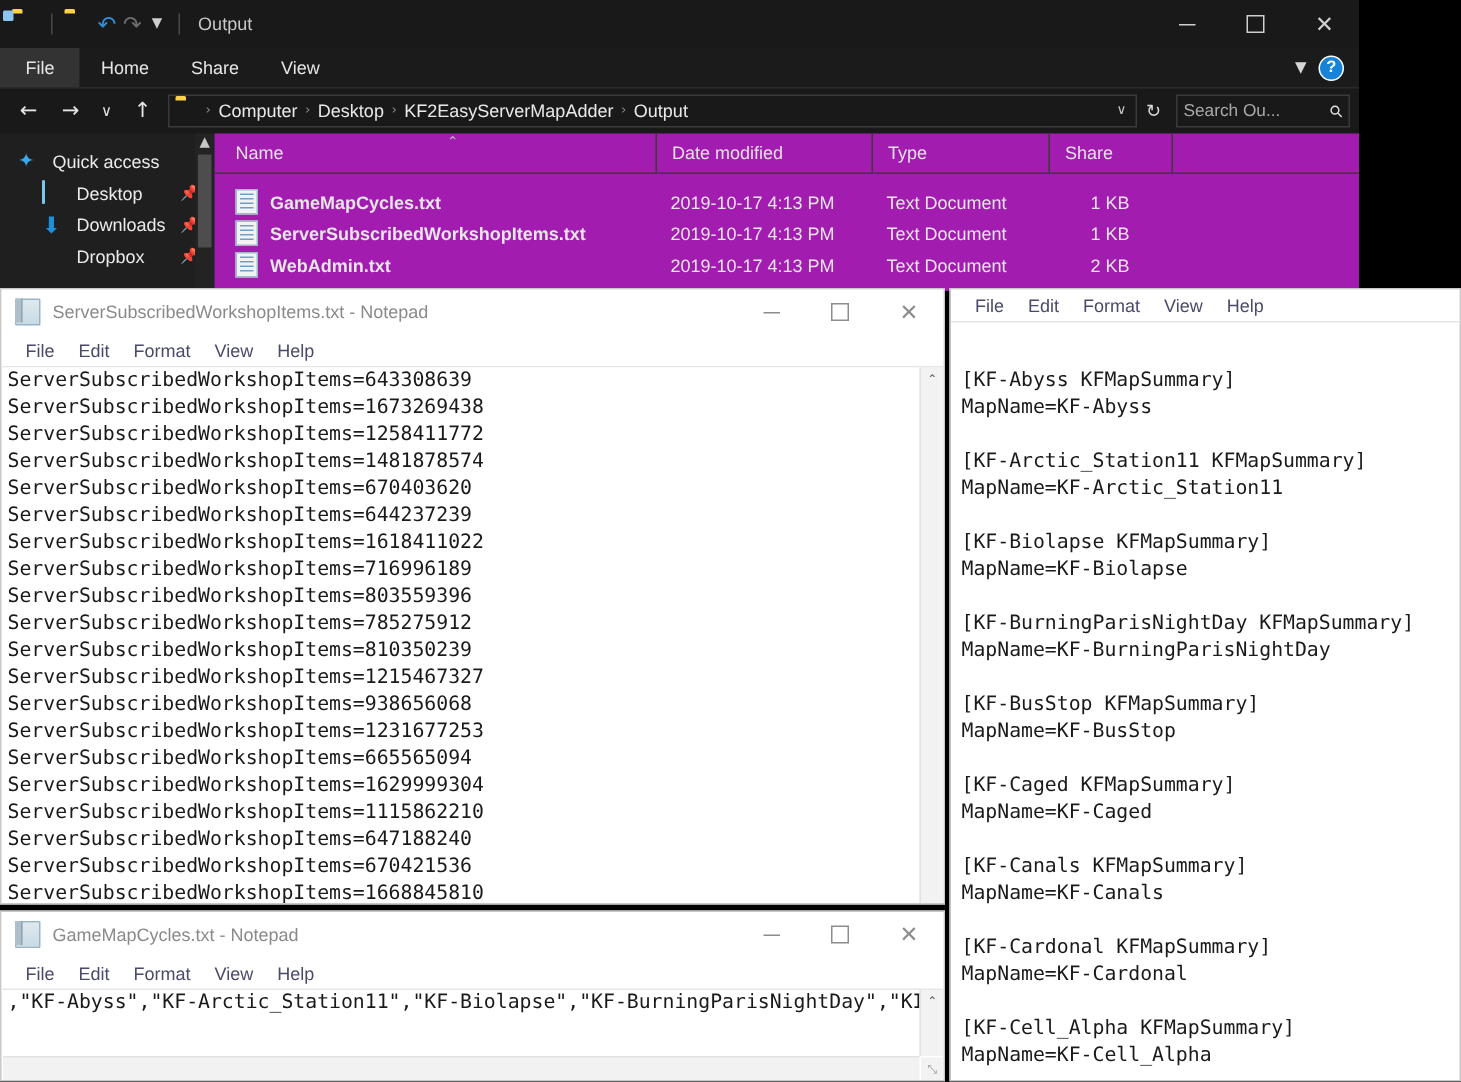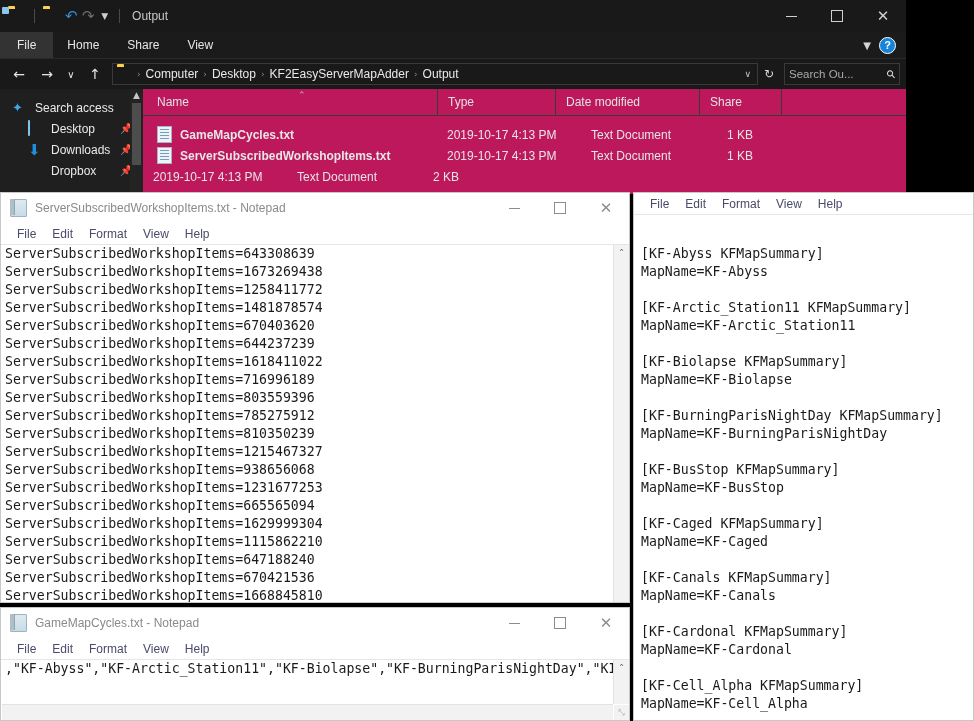--- a/index.html
+++ b/index.html
@@ -218,21 +218,21 @@
     background: linear-gradient(180deg,#2b7fd4 0 55%, #2f9b4e 55% 100%);
   }
   .ex-sb {
     position: absolute; right: 0; top: 0;
     width: 13px; height: 100%;
     background: #232323;
   }
   .ex-sb-up { color:#c7c7c7; font-size:9px; text-align:center; line-height:13px; font-family:"DejaVu Sans",sans-serif;}
   .ex-sb-thumb { position:absolute; left:2px; top:14px; width:9px; height:62px; background:#4d4d4d;}
 
-  .ex-list { flex: 1; background: #be185d; position: relative; }
+  .ex-list { flex: 1; background: #a21caf; position: relative; }
   .col-header {
     display: flex;
     height: 26px;
     align-items: center;
     border-bottom: 1px solid #3a3a3a;
     position: relative;
   }
   .col {
     font-size: 12px; color: #e2e2e2;
     padding-left: 10px;
@@ -415,21 +415,21 @@
         <span class="ph">Search Ou...</span>
         <span class="search-ico">⚲</span>
       </div>
     </div>
 
     <div class="ex-body">
 
       <div class="ex-sidebar">
         <div class="side-item root">
           <span class="side-ico"><span class="star-ico">✦</span></span>
-          <span>Search access</span>
+          <span>Quick access</span>
         </div>
         <div class="side-item">
           <span class="side-ico"><span class="desktop-ico"></span></span>
           <span>Desktop</span>
           <span class="pin">📌</span>
         </div>
         <div class="side-item">
           <span class="side-ico"><span class="down-ico">⬇</span></span>
           <span>Downloads</span>
           <span class="pin">📌</span>
@@ -441,22 +441,22 @@
         </div>
         <div class="ex-sb">
           <div class="ex-sb-up">▲</div>
           <div class="ex-sb-thumb"></div>
         </div>
       </div>
 
       <div class="ex-list">
         <div class="col-header">
           <div class="col first" style="width:294px">Name</div>
+          <div class="col" style="width:144px">Date modified</div>
           <div class="col" style="width:118px">Type</div>
-          <div class="col" style="width:144px">Date modified</div>
           <div class="col" style="width:82px">Share</div>
           <div class="col" style="width:120px"></div>
           <div class="sort-caret">⌃</div>
         </div>
 
         <div style="height:8px"></div>
 
         <div class="file-row">
           <div class="file-name cell" style="width:294px">
             <span class="txt-ico"></span>
@@ -471,20 +471,24 @@
           <div class="file-name cell" style="width:294px">
             <span class="txt-ico"></span>
             <span>ServerSubscribedWorkshopItems.txt</span>
           </div>
           <div class="cell pad" style="width:144px">2019-10-17 4:13 PM</div>
           <div class="cell pad" style="width:118px">Text Document</div>
           <div class="cell right" style="width:82px">1 KB</div>
         </div>
 
         <div class="file-row">
+          <div class="file-name cell" style="width:294px">
+            <span class="txt-ico"></span>
+            <span>WebAdmin.txt</span>
+          </div>
           <div class="cell pad" style="width:144px">2019-10-17 4:13 PM</div>
           <div class="cell pad" style="width:118px">Text Document</div>
           <div class="cell right" style="width:82px">2 KB</div>
         </div>
       </div>
     </div>
   </div>
 
   <div class="notepad" style="left:633px; top:192px; width:341px; height:529px;">
     <div class="np-menu">

